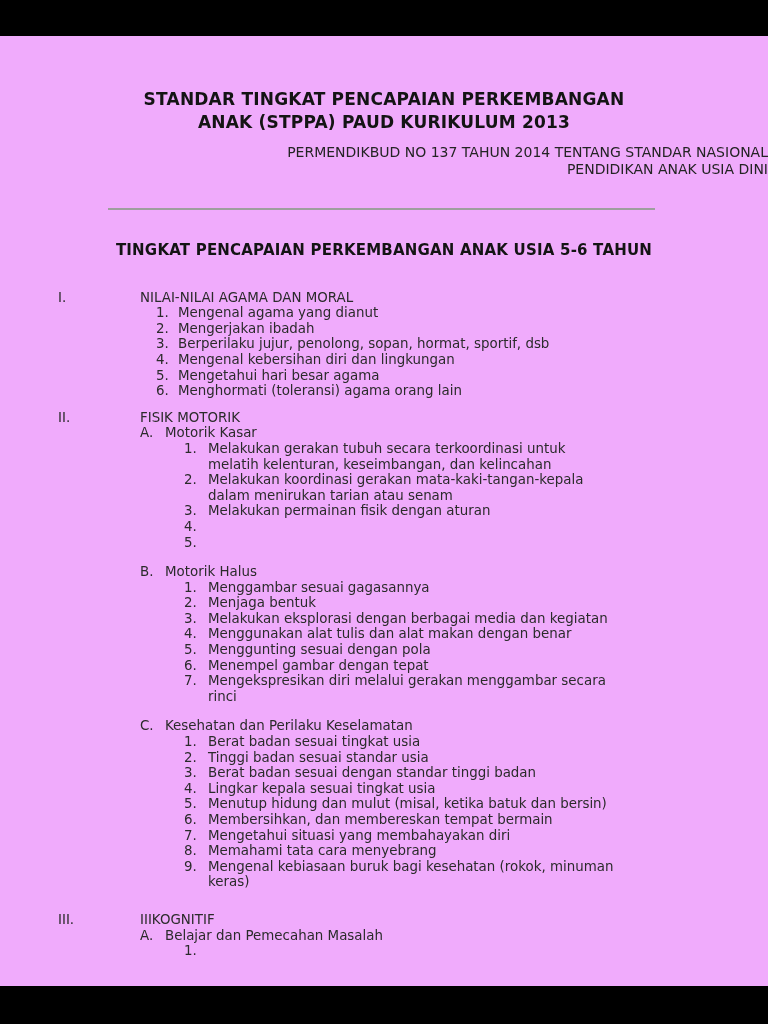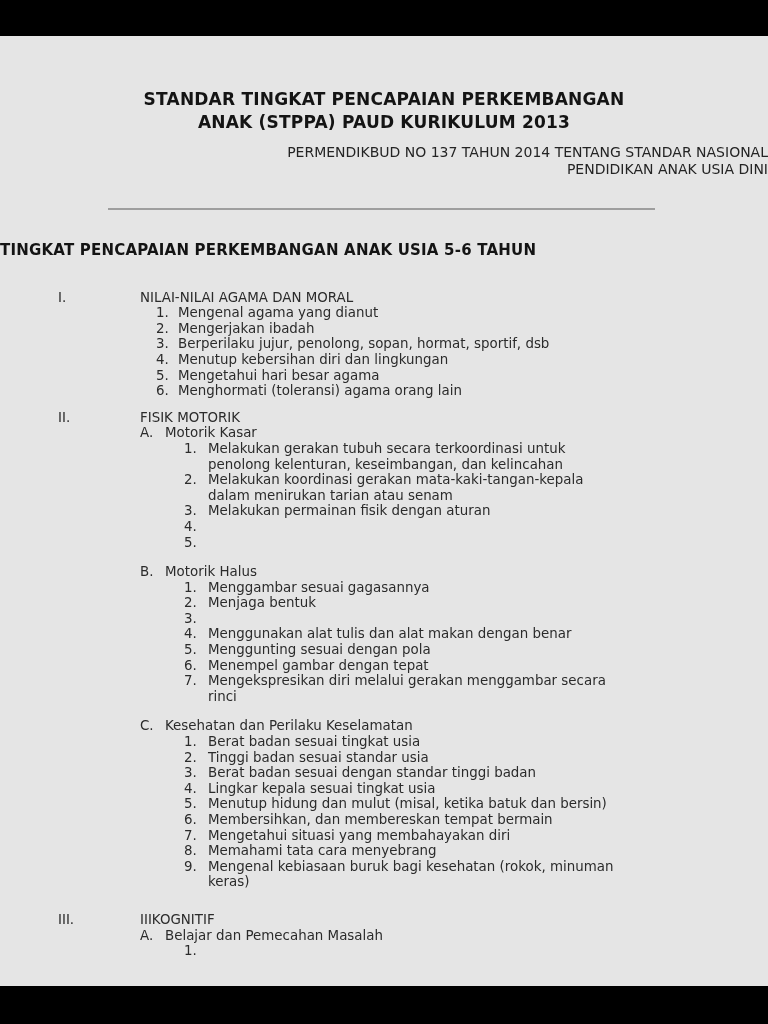--- a/index.html
+++ b/index.html
@@ -10,39 +10,39 @@
     color:#2b2b2b;
     position:relative;
     overflow:hidden;
   }
   .letterbox { position:absolute; left:0; width:768px; background:#000; }
   .letterbox.top { top:0; height:36px; }
   .letterbox.bottom { bottom:0; height:38px; }
 
   .content {
     position:absolute; top:36px; left:0; right:0; bottom:38px;
-    background:#e5e5e5;
+    background:#f0abfc;
     font-size:13.4px; line-height:15.6px;
   }
 
   .doc-title {
     margin-top:52px; text-align:center;
     font-size:17px; line-height:23px; font-weight:bold;
     color:#141414; letter-spacing:0.2px;
   }
   .doc-subtitle {
     margin-top:10px; text-align:right;
     font-size:14px; line-height:16.5px; color:#242424;
   }
   .rule {
     margin:31px 0 0 108px; width:547px; height:2px;
     background:#9e9e9e;
   }
   .heading2 {
-    margin-top:33px; text-align:left;
+    margin-top:33px; text-align:center;
     font-size:15px; font-weight:bold; color:#141414; letter-spacing:0.2px;
   }
 
   .sections { margin-top:31px; }
   .section + .section { margin-top:11px; }
   .section.third { margin-top:22px; }
 
   .sec-head { display:flex; }
   .roman { margin-left:58px; width:82px; flex:none; }
 
@@ -93,21 +93,21 @@
       <div class="l1">
           <div class="num">2.</div>
           <div class="item-text">Mengerjakan ibadah</div>
         </div>
       <div class="l1">
           <div class="num">3.</div>
           <div class="item-text">Berperilaku jujur, penolong, sopan, hormat, sportif, dsb</div>
         </div>
       <div class="l1">
           <div class="num">4.</div>
-          <div class="item-text">Menutup kebersihan diri dan lingkungan</div>
+          <div class="item-text">Mengenal kebersihan diri dan lingkungan</div>
         </div>
       <div class="l1">
           <div class="num">5.</div>
           <div class="item-text">Mengetahui hari besar agama</div>
         </div>
       <div class="l1">
           <div class="num">6.</div>
           <div class="item-text">Menghormati (toleransi) agama orang lain</div>
         </div>
     </div>
@@ -119,21 +119,21 @@
       </div>
 
       <div class="sub">
         <div class="sub-head">
           <div class="sub-label">A.</div>
           <div>Motorik Kasar</div>
         </div>
         <div class="l2">
             <div class="num">1.</div>
             <div class="item-text">Melakukan gerakan tubuh secara terkoordinasi untuk
-penolong kelenturan, keseimbangan, dan kelincahan</div>
+melatih kelenturan, keseimbangan, dan kelincahan</div>
           </div>
         <div class="l2">
             <div class="num">2.</div>
             <div class="item-text">Melakukan koordinasi gerakan mata-kaki-tangan-kepala
 dalam menirukan tarian atau senam</div>
           </div>
         <div class="l2">
             <div class="num">3.</div>
             <div class="item-text">Melakukan permainan fisik dengan aturan</div>
           </div>
@@ -153,20 +153,21 @@
         <div class="l2">
             <div class="num">1.</div>
             <div class="item-text">Menggambar sesuai gagasannya</div>
           </div>
         <div class="l2">
             <div class="num">2.</div>
             <div class="item-text">Menjaga bentuk</div>
           </div>
         <div class="l2">
             <div class="num">3.</div>
+            <div class="item-text">Melakukan eksplorasi dengan berbagai media dan kegiatan</div>
           </div>
         <div class="l2">
             <div class="num">4.</div>
             <div class="item-text">Menggunakan alat tulis dan alat makan dengan benar</div>
           </div>
         <div class="l2">
             <div class="num">5.</div>
             <div class="item-text">Menggunting sesuai dengan pola</div>
           </div>
         <div class="l2">

